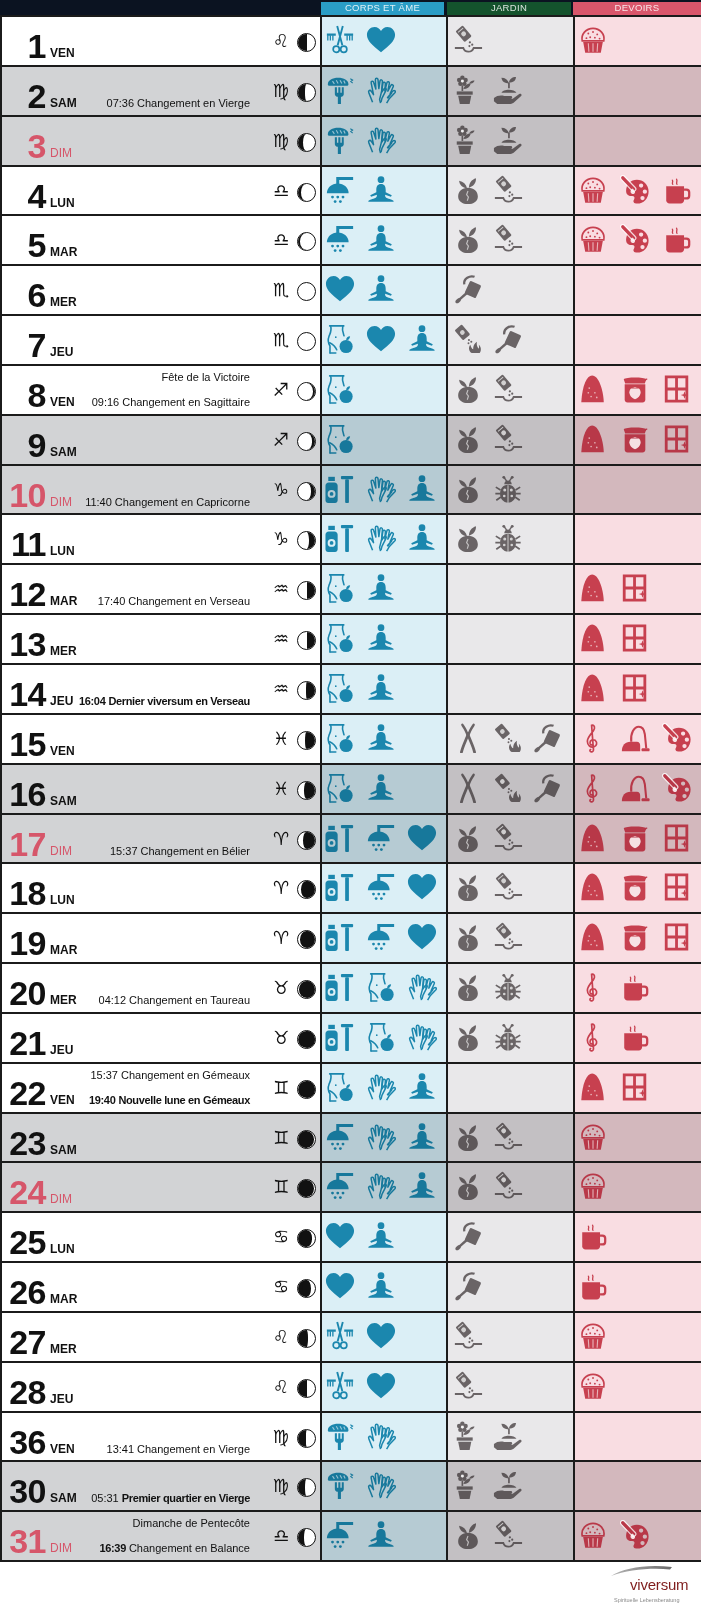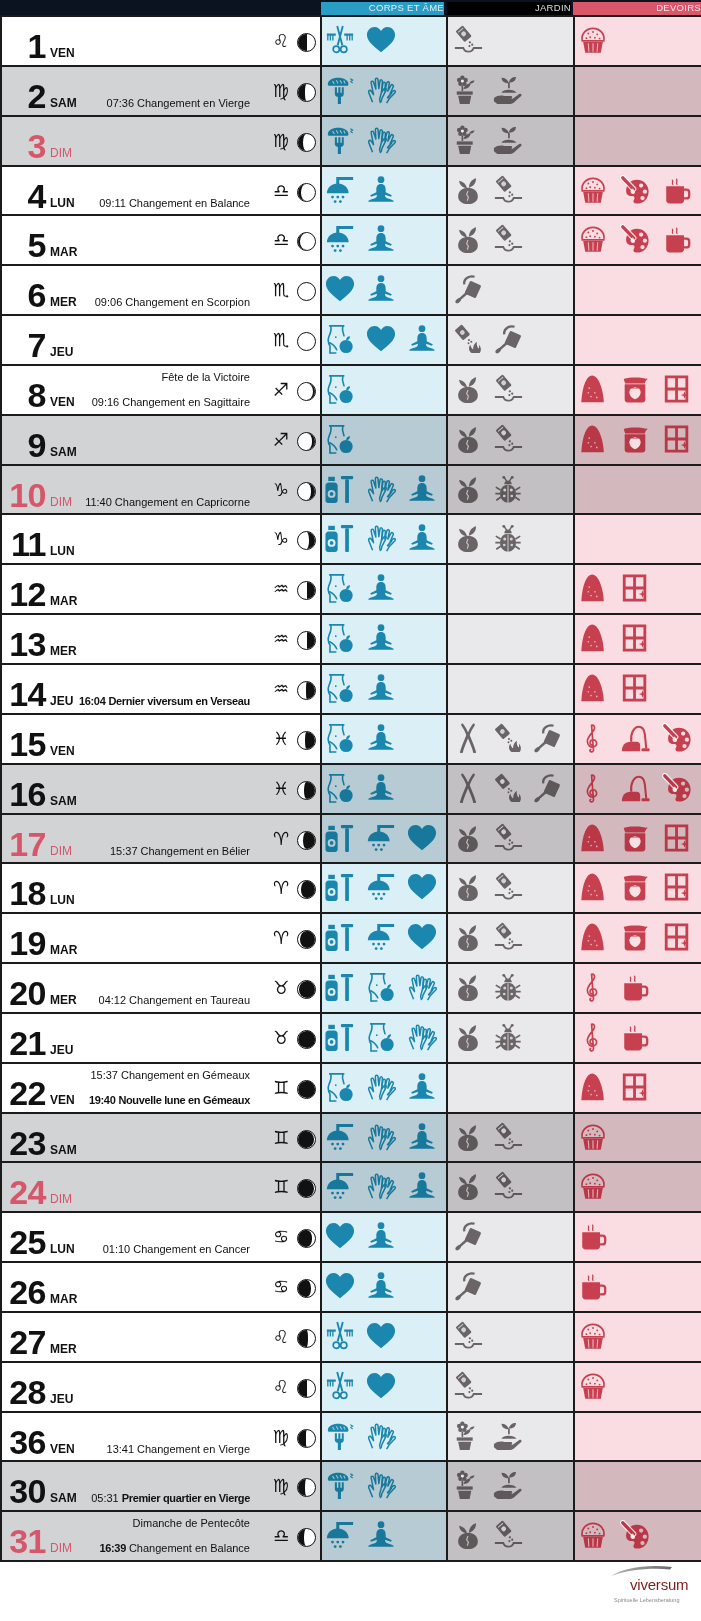--- a/index.html
+++ b/index.html
@@ -1,19 +1,19 @@
 <!DOCTYPE html>
 <html><head>
 <meta charset="utf-8">
 <style>
 *{box-sizing:border-box;margin:0;padding:0}
 html,body{width:701px;height:1621px;background:#ffffff;overflow:hidden}
 body{position:relative;font-family:"Liberation Sans",sans-serif;color:#111}
 .topbar{position:absolute;left:0;top:0;width:701px;height:15px;background:#0b1321}
-.hlabel{position:absolute;top:2px;height:14px;line-height:12px;font-size:9.5px;color:rgba(255,255,255,.85);text-align:right;letter-spacing:.3px;font-family:"Liberation Sans",sans-serif}
+.hlabel{position:absolute;top:2px;height:14px;line-height:12px;font-size:9.5px;color:rgba(255,255,255,.85);text-align:center;letter-spacing:.3px;font-family:"Liberation Sans",sans-serif}
 .hl-corps{left:321px;width:123px;background:#2a9dc6}
 .hl-jardin{left:447px;width:124px;background:#9e9193}
 .hl-devoirs{left:573px;width:128px;background:#d9566b}
 .table{position:absolute;left:0;top:15px;width:701px;border-bottom:2px solid #1b1b1b}
 .row{position:relative;height:49.85px;border-top:2px solid #1b1b1b;display:flex}
 .cell{position:relative;height:100%;border-left:2px solid #1b1b1b}
 .date{width:320px;background:#ffffff}
 .corps{width:126px;background:#dbeff6;color:#1b87ae}
 .jardin{width:127px;background:#e9e8ea;color:#6a6466}
 .devoirs{width:128px;background:#f9dde2;color:#c7404f}
@@ -227,21 +227,21 @@
 <symbol id="ic-vacuum" viewBox="0 0 32 32">
         <path d="M12 20C11 11 15 4 20 4c4.5 0 6 4 6.5 8L28 27" fill="none" stroke="currentColor" stroke-width="2.2"></path>
         <path d="M2 30c0-6 3.5-10 9-10h7c2.5 0 3.5 2 3.5 4v6z"></path>
         <rect x="23" y="27" width="8.5" height="3.2" rx="1"></rect>
       </symbol>
 </defs>
 </svg>
 
 <div class="topbar"></div>
 <div class="hlabel hl-corps" style="background: rgb(42, 157, 198);">CORPS ET ÂME</div>
-<div class="hlabel hl-jardin" style="background: #000000;">JARDIN</div>
+<div class="hlabel hl-jardin" style="background: #14532d;">JARDIN</div>
 <div class="hlabel hl-devoirs" style="background: rgb(217, 86, 107);">DEVOIRS</div>
 
 <div class="table">
     <div class="row">
   <div class="cell date">
     <span class="num">1</span>
     <span class="wd">VEN</span>
     <div class="events"></div>
     <span class="zod">♌</span>
     <span class="moon">
@@ -367,23 +367,20 @@
         </div>
       </div>
   <div class="cell devoirs">
         <div class="icons"></div>
       </div>
 </div>
     <div class="row">
   <div class="cell date">
     <span class="num">4</span>
     <span class="wd">LUN</span>
-    <div class="events">
-          <div class="ev bottom"><span class="t">09:11</span><span class="l">Changement en Balance</span></div>
-        </div>
     <span class="zod">♎</span>
     <span class="moon">
           <i class="half" style="display: block; left: 0px;"></i>
           <i class="ell" style="display: block; width: 60%; left: 20%; background: rgb(255, 255, 255);"></i>
         </span>
   </div>
   <div class="cell corps">
         <div class="icons">
           <span class="ico">
             <svg viewBox="0 0 32 32">
@@ -487,23 +484,20 @@
               <use href="#ic-mug"></use>
             </svg>
           </span>
         </div>
       </div>
 </div>
     <div class="row">
   <div class="cell date">
     <span class="num">6</span>
     <span class="wd">MER</span>
-    <div class="events">
-          <div class="ev bottom"><span class="t">09:06</span><span class="l">Changement en Scorpion</span></div>
-        </div>
     <span class="zod">♏</span>
     <span class="moon"></span>
   </div>
   <div class="cell corps">
         <div class="icons">
           <span class="ico">
             <svg viewBox="0 0 32 32">
               <use href="#ic-heart"></use>
             </svg>
           </span>
@@ -778,20 +772,23 @@
         </div>
       </div>
   <div class="cell devoirs">
         <div class="icons"></div>
       </div>
 </div>
     <div class="row">
   <div class="cell date">
     <span class="num">12</span>
     <span class="wd">MAR</span>
+    <div class="events">
+          <div class="ev bottom"><span class="t">17:40</span><span class="l">Changement en Verseau</span></div>
+        </div>
     <span class="zod">♒</span>
     <span class="moon">
           <i class="half" style="display: block; right: 0px;"></i>
           <i class="ell" style="display: block; width: 10%; left: 45%; background: rgb(255, 255, 255);"></i>
         </span>
   </div>
   <div class="cell corps">
         <div class="icons">
           <span class="ico">
             <svg viewBox="0 0 32 32">
@@ -1507,23 +1504,20 @@
               <use href="#ic-muffin"></use>
             </svg>
           </span>
         </div>
       </div>
 </div>
     <div class="row">
   <div class="cell date">
     <span class="num">25</span>
     <span class="wd">LUN</span>
-    <div class="events">
-          <div class="ev bottom"><span class="t">01:10</span><span class="l">Changement en Cancer</span></div>
-        </div>
     <span class="zod">♋</span>
     <span class="moon">
           <i class="half" style="display: block; left: 0px;"></i>
           <i class="ell" style="display: block; width: 70%; left: 15%; background: rgb(17, 17, 17);"></i>
         </span>
   </div>
   <div class="cell corps">
         <div class="icons">
           <span class="ico">
             <svg viewBox="0 0 32 32">

